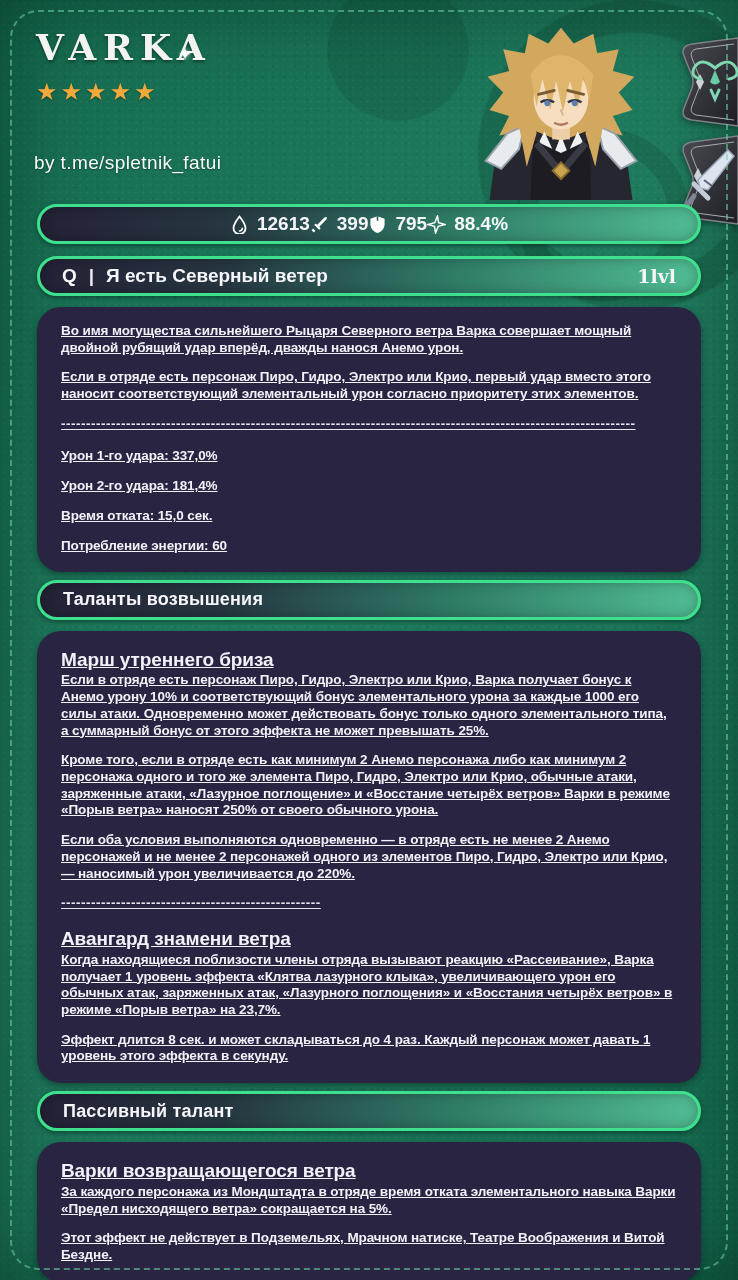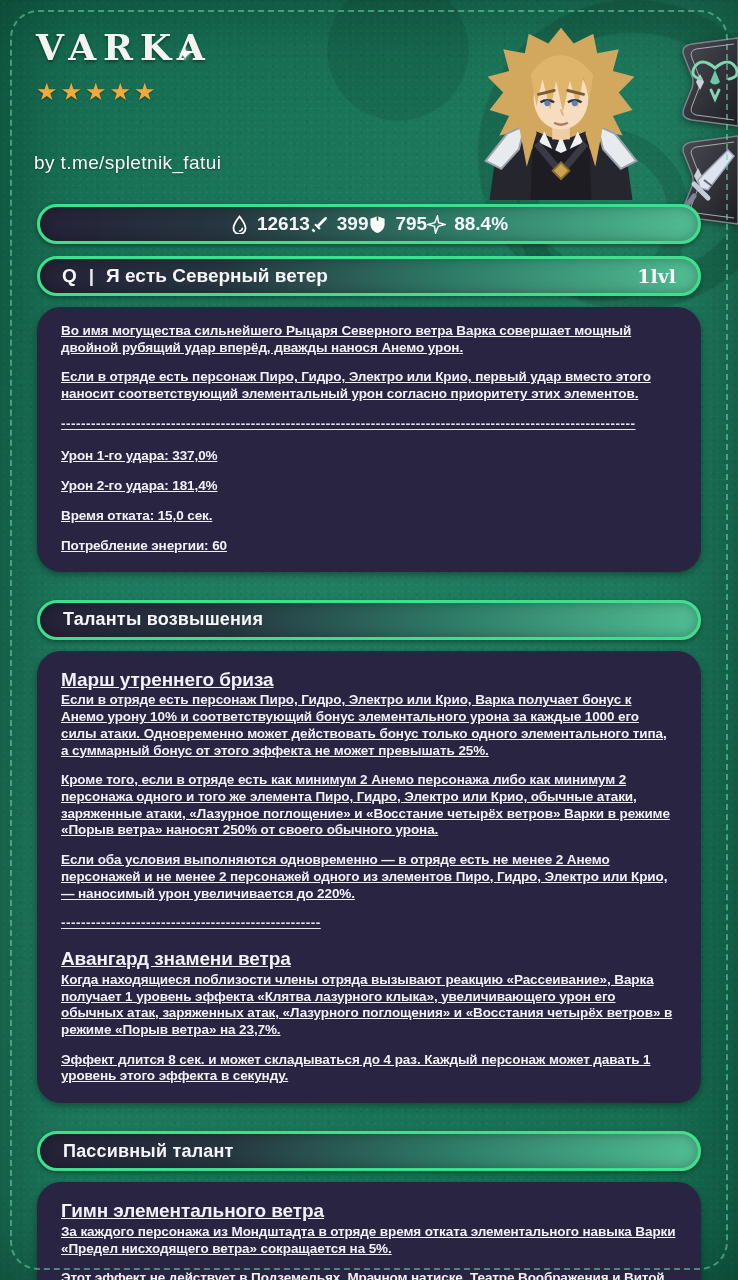--- a/index.html
+++ b/index.html
@@ -55,21 +55,21 @@
     display:flex;align-items:center;font-weight:bold;color:#f6f5fa;
     box-shadow:0 2px 5px rgba(0,20,12,0.45), inset 0 0 12px rgba(0,0,0,0.28);
   }
   .stats-bar{justify-content:center;font-size:19px;margin-bottom:12px;}
   .stat{display:flex;align-items:center;gap:8px;}
   .stat svg{display:block;}
   .q-bar{justify-content:space-between;padding:0 22px;font-size:19px;margin-bottom:11px;}
   .q-left{display:flex;align-items:center;gap:12px;}
   .q-sep{opacity:.95;}
   .lvl{font-family:"DejaVu Serif","Liberation Serif",serif;font-weight:bold;}
-  .section-bar{padding:0 23px;font-size:18px;letter-spacing:0.2px;margin:24px 0 11px;}
+  .section-bar{padding:0 23px;font-size:18px;letter-spacing:0.2px;margin:4px 0 11px;}
 
   .panel{
     background:#2a2443;border-radius:24px;padding:16px 24px 18px;
     font-size:13.5px;font-weight:bold;line-height:1.24;letter-spacing:-0.1px;color:#f3f1f8;
     box-shadow:0 3px 7px rgba(0,20,12,0.4);
     text-decoration:underline;
   }
   .panel p{margin:0 0 13px;}
   .panel p:last-child{margin-bottom:0;}
   .burst-line{margin:0;line-height:1.26;}
@@ -225,19 +225,19 @@
       <h3 class="talent-title">Авангард знамени ветра</h3>
       <p>Когда находящиеся поблизости члены отряда вызывают реакцию «Рассеивание», Варка получает 1 уровень эффекта «Клятва лазурного клыка», увеличивающего урон его обычных атак, заряженных атак, «Лазурного поглощения» и «Восстания четырёх ветров» в режиме «Порыв ветра» на 23,7%.</p>
       <p>Эффект длится 8 сек. и может складываться до 4 раз. Каждый персонаж может давать 1 уровень этого эффекта в секунду.</p>
     </section>
 
     <div class="pill section-bar">
       <span>Пассивный талант</span>
     </div>
 
     <section class="panel">
-      <h3 class="talent-title">Гимн элементального ветра</h3>
+      <h3 class="talent-title">Варки возвращающегося ветра</h3>
       <p>За каждого персонажа из Мондштадта в отряде время отката элементального навыка Варки «Предел нисходящего ветра» сокращается на 5%.</p>
       <p>Этот эффект не действует в Подземельях, Мрачном натиске, Театре Воображения и Витой Бездне.</p>
     </section>
 
   </div>
 </div>
 
 </body></html>

